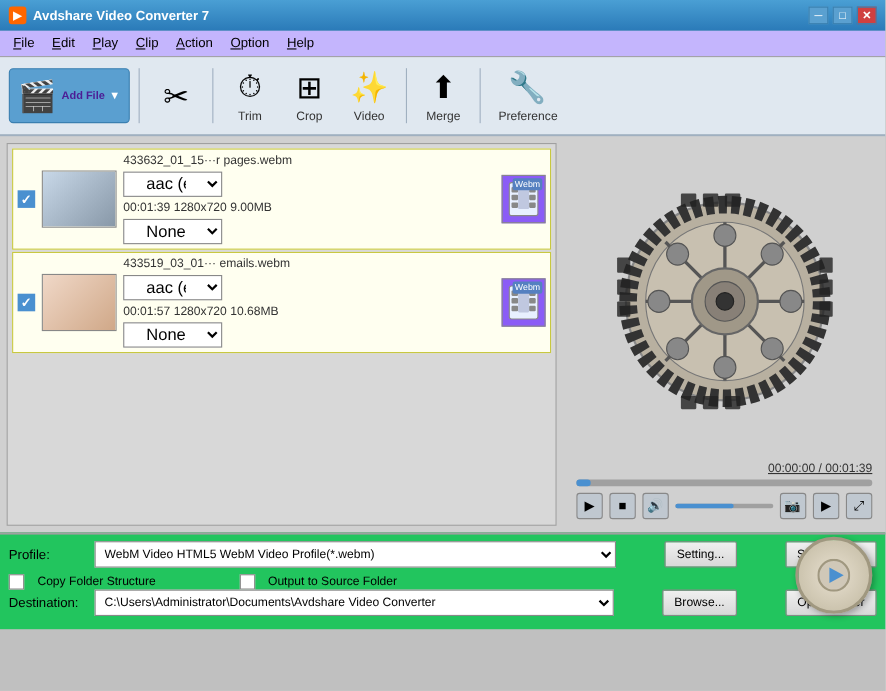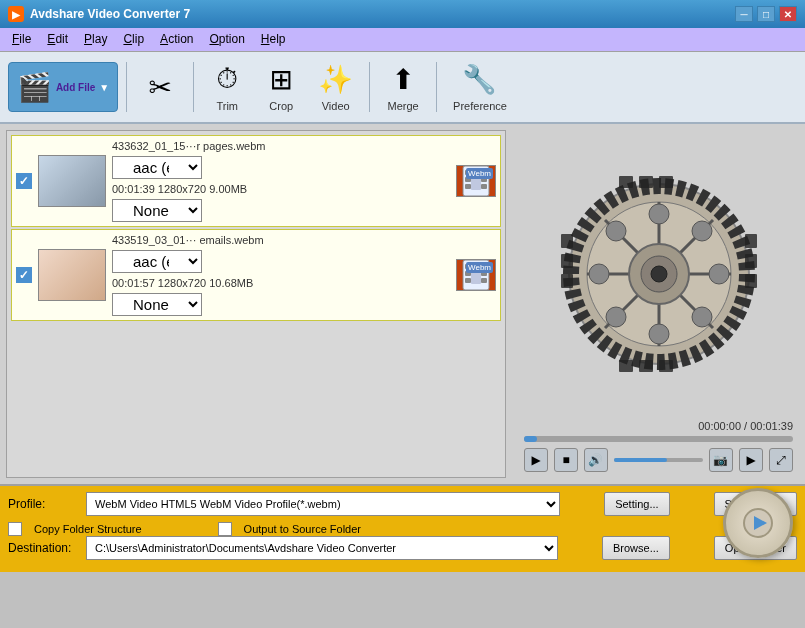--- a/index.html
+++ b/index.html
@@ -179,22 +179,22 @@
     .file-info .controls {
       display: flex; gap: 4px; align-items: center;
     }
     .file-info select {
       font-size: 15px; padding: 1px 16px;
       border: 1px solid #888; background: white;
       width: 90px;
     }
 
     .file-format-icon {
-      width: 40px; height: 32px;
-      background: #c2410c;
+      width: 40px; height: 44px;
+      background: #8b5cf6;
       border: 1px solid #888;
       display: flex; align-items: center; justify-content: center;
       font-size: 9px; color: #333; text-align: center;
       flex-shrink: 0;
       position: relative;
     }
     .format-badge {
       position: absolute;
       top: 2px; right: 2px;
       background: #5580c0;
@@ -216,20 +216,21 @@
     .player-controls {
       margin-top: auto;
       width: 100%;
       padding: 4px;
     }
     .time-display {
       text-align: right;
       font-size: 11px;
       color: #333;
       margin-bottom: 4px;
+      text-decoration: underline;
     }
     .progress-bar {
       height: 6px;
       background: #a0a0a0;
       border-radius: 3px;
       margin-bottom: 6px;
       position: relative;
     }
     .progress-fill {
       width: 5%;
@@ -259,21 +260,21 @@
     }
     .vol-fill {
       width: 60%;
       height: 100%;
       background: #4a90d0;
       border-radius: 2px;
     }
 
     
     #bottom-area {
-      background: #eab308;
+      background: #22c55e;
       border-top: 2px solid #a0a0a0;
       padding: 6px 8px;
     }
 
     .bottom-row {
       display: flex;
       align-items: center;
       margin-bottom: 6px;
       gap: 8px;
     }

